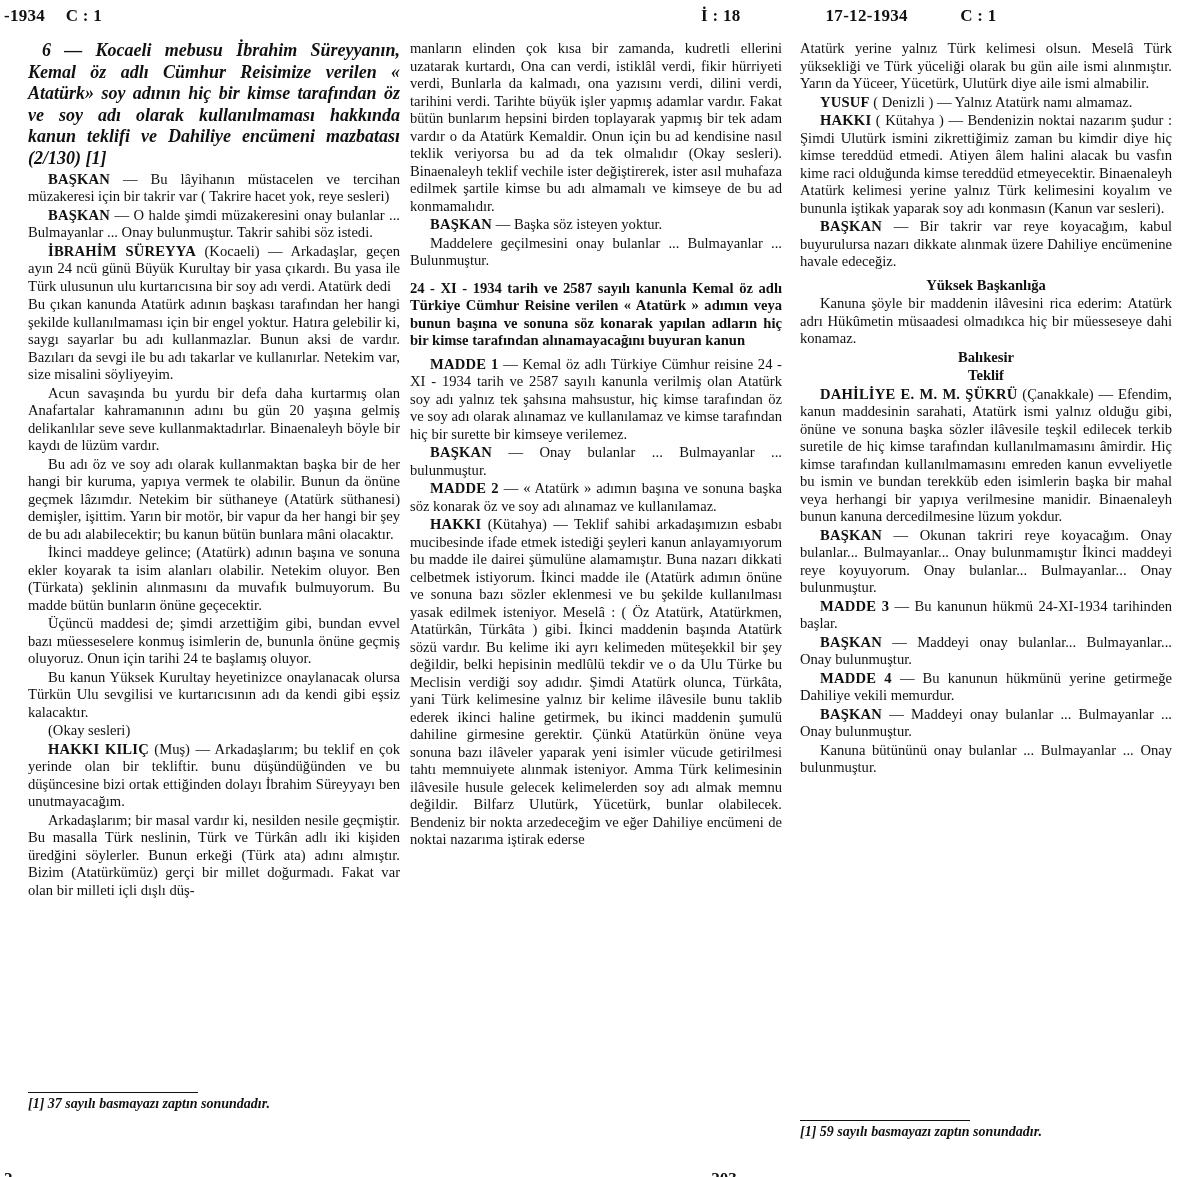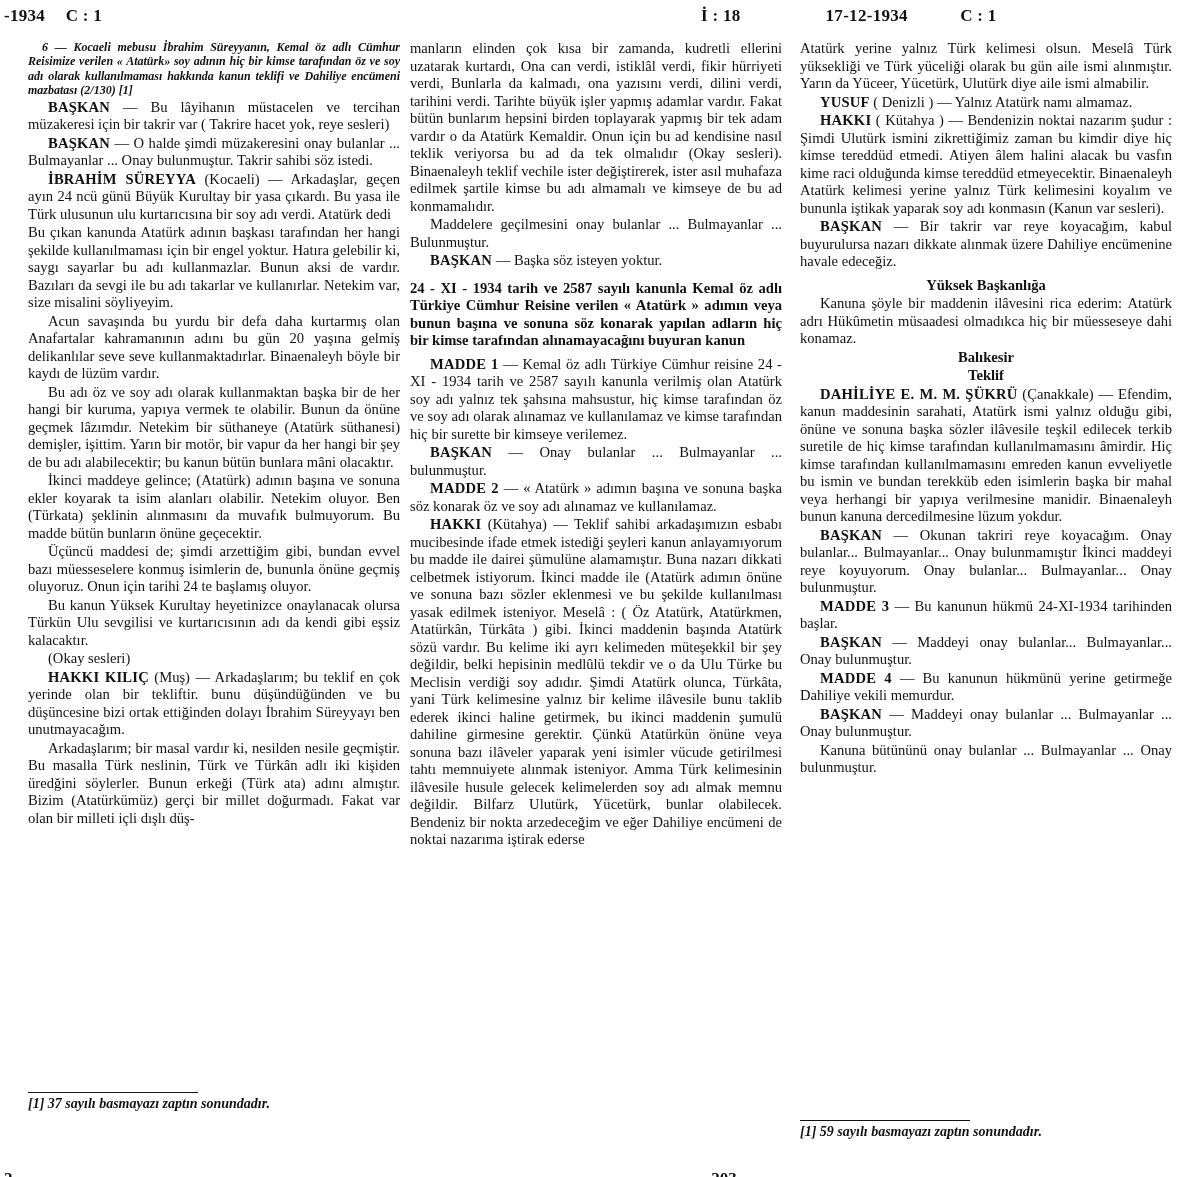--- a/index.html
+++ b/index.html
@@ -70,21 +70,21 @@
   #col3 { left: 800px; }
 
   p {
     margin: 0 0 1px 0;
     text-indent: 20px;
   }
   p.noind { text-indent: 0; }
   p.ital {
     font-style: italic;
     font-weight: bold;
-    font-size: 12px;
+    font-size: 18px;
     text-indent: 14px;
     line-height: 1.20;
   }
   .spk {
     font-weight: bold;
     letter-spacing: 0.2px;
   }
   .bold { font-weight: bold; }
   .ctr { text-align: center; text-indent: 0; font-weight: bold; }
   .gap { height: 9px; }
@@ -155,22 +155,22 @@
     <p><span>Arkadaşlarım; bir masal vardır ki, nesilden nesile geçmiştir. Bu masalla Türk neslinin, Türk ve Türkân adlı iki kişiden üredğini söylerler. Bunun erkeği (Türk ata) adını almıştır. Bizim (Atatürkümüz) gerçi bir millet doğurmadı. Fakat var olan bir milleti içli dışlı düş-</span></p>
   </div>
 
   <div class="footnote-block" id="fn1">
     <div class="fnrule"></div>
     <p class="fn">[1] 37 sayılı basmayazı zaptın sonundadır.</p>
   </div>
 
   <div class="col" id="col2">
     <p class="noind"><span>manların elinden çok kısa bir zamanda, kudretli ellerini uzatarak kurtardı, Ona can verdi, istiklâl verdi, fikir hürriyeti verdi, Bunlarla da kalmadı, ona yazısını verdi, dilini verdi, tarihini verdi. Tarihte büyük işler yapmış adamlar vardır. Fakat bütün bunlarım hepsini birden toplayarak yapmış bir tek adam vardır o da Atatürk Kemaldir. Onun için bu ad kendisine nasıl teklik veriyorsa bu ad da tek olmalıdır (Okay sesleri). Binaenaleyh teklif vechile ister değiştirerek, ister asıl muhafaza edilmek şartile kimse bu adı almamalı ve kimseye de bu ad konmamalıdır.</span></p>
+    <p><span class="spk">BAŞKAN</span><span> — Başka söz isteyen yoktur.</span></p>
     <p><span>Maddelere geçilmesini onay bulanlar ... Bulmayanlar ... Bulunmuştur.</span></p>
-    <p><span class="spk">BAŞKAN</span><span> — Başka söz isteyen yoktur.</span></p>
     <div class="gap"></div>
     <p class="noind bold">24 - XI - 1934 tarih ve 2587 sayılı kanunla Kemal öz adlı Türkiye Cümhur Reisine verilen « Atatürk » adımın veya bunun başına ve sonuna söz konarak yapılan adların hiç bir kimse tarafından alınamayacağını buyuran kanun</p>
     <div class="smallgap"></div>
     <p><span class="spk">MADDE 1</span><span> — Kemal öz adlı Türkiye Cümhur reisine 24 - XI - 1934 tarih ve 2587 sayılı kanunla verilmiş olan Atatürk soy adı yalnız tek şahsına mahsustur, hiç kimse tarafından öz ve soy adı olarak alınamaz ve kullanılamaz ve kimse tarafından hiç bir surette bir kimseye verilemez.</span></p>
     <p><span class="spk">BAŞKAN</span><span> — Onay bulanlar ... Bulmayanlar ... bulunmuştur.</span></p>
     <p><span class="spk">MADDE 2</span><span> — « Atatürk » adımın başına ve sonuna başka söz konarak öz ve soy adı alınamaz ve kullanılamaz.</span></p>
     <p><span class="spk">HAKKI</span><span> (Kütahya) — Teklif sahibi arkadaşımızın esbabı mucibesinde ifade etmek istediği şeyleri kanun anlayamıyorum bu madde ile dairei şümulüne alamamıştır. Buna nazarı dikkati celbetmek istiyorum. İkinci madde ile (Atatürk adımın önüne ve sonuna bazı sözler eklenmesi ve bu şekilde kullanılması yasak edilmek isteniyor. Meselâ : ( Öz Atatürk, Atatürkmen, Atatürkân, Türkâta ) gibi. İkinci maddenin başında Atatürk sözü vardır. Bu kelime iki ayrı kelimeden müteşekkil bir şey değildir, belki hepisinin medlûlü tekdir ve o da Ulu Türke bu Meclisin verdiği soy adıdır. Şimdi Atatürk olunca, Türkâta, yani Türk kelimesine yalnız bir kelime ilâvesile bunu taklib ederek ikinci haline getirmek, bu ikinci maddenin şumulü dahiline girmesine gerektir. Çünkü Atatürkün önüne veya sonuna bazı ilâveler yaparak yeni isimler vücude getirilmesi tahtı memnuiyete alınmak isteniyor. Amma Türk kelimesinin ilâvesile husule gelecek kelimelerden soy adı almak memnu değildir. Bilfarz Ulutürk, Yücetürk, bunlar olabilecek. Bendeniz bir nokta arzedeceğim ve eğer Dahiliye encümeni de noktai nazarıma iştirak ederse</span></p>
   </div>
 
   <div class="col" id="col3">

